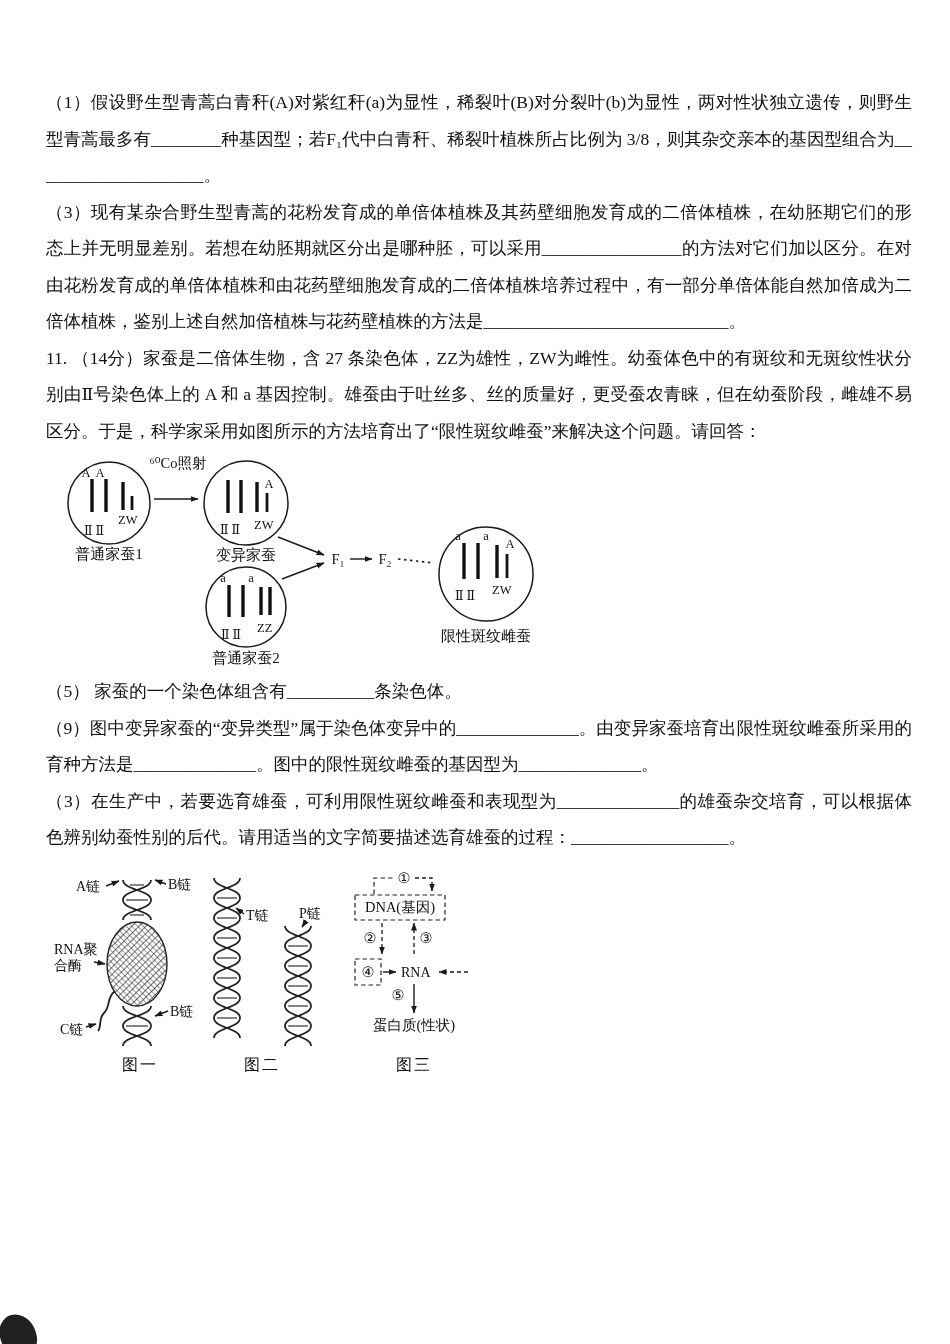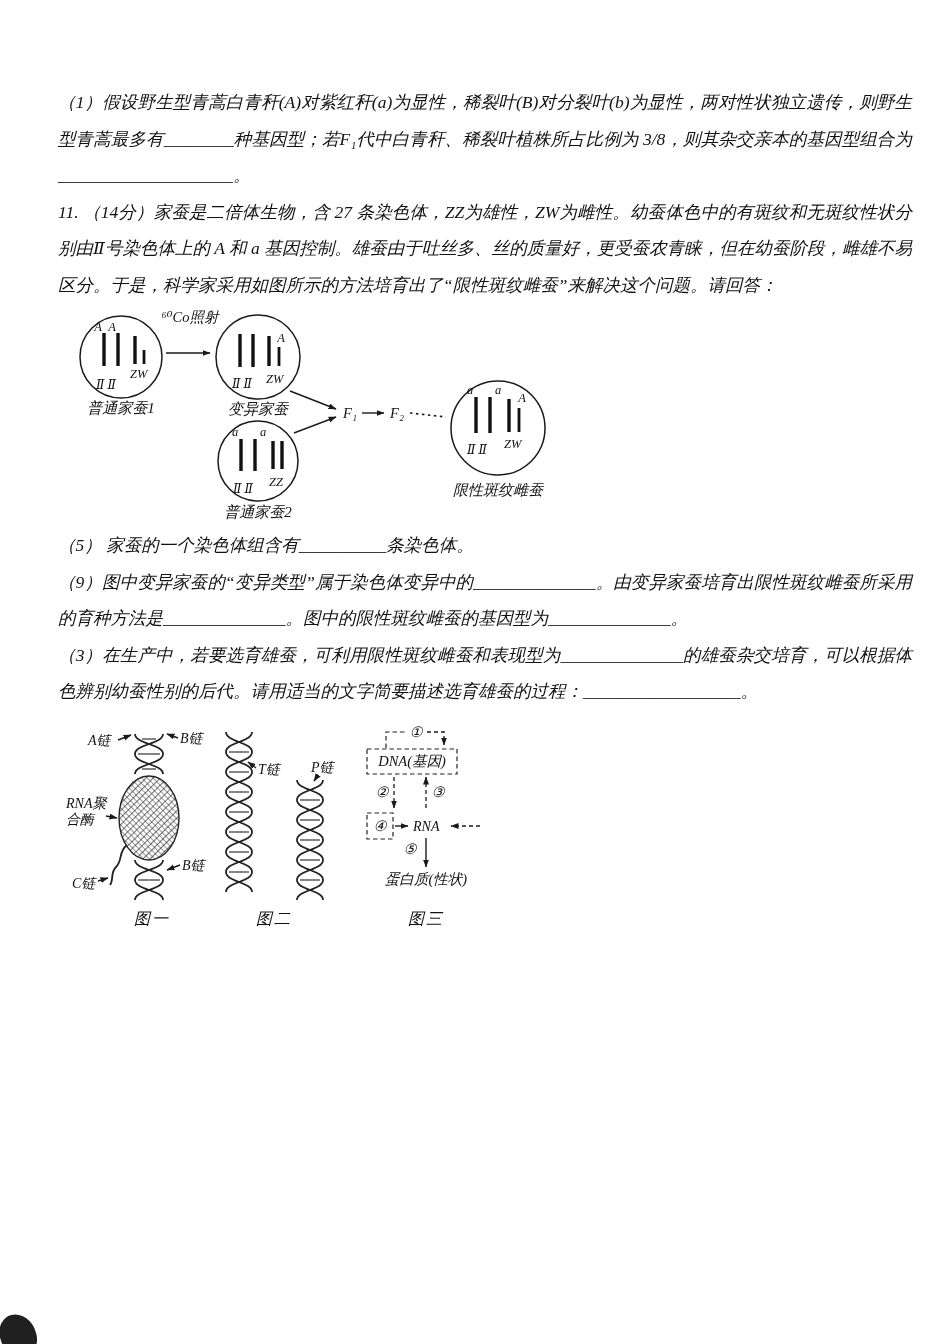--- a/index.html
+++ b/index.html
@@ -1,18 +1,18 @@
 <!DOCTYPE html>
 <html><head>
 <meta charset="utf-8">
 <style>
   * { margin:0; padding:0; box-sizing:border-box; }
   html,body { width:950px; height:1344px; }
   body { background:#ffffff; color:#111; font-family:"Liberation Serif","DejaVu Serif",serif; position:relative; overflow:hidden; }
-  .content { padding:84px 38px 0 58px;font-style:italic; }
+  .content { padding:84px 38px 0 46px; }
   p.t { font-size:17.5px; line-height:36.5px; text-align:justify; word-break:break-all; }
   svg { display:block; }
   .diag1 { margin:6px 0 2px 8px; }
   .diag2 { margin:8px 0 0 6px; }
   svg .membrane { fill:none; stroke:#1a1a1a; stroke-width:1.5; }
   svg .rod { stroke:#111; stroke-width:3.4; fill:none; }
   svg .rodthin { stroke:#111; stroke-width:2.8; fill:none; }
   svg text { fill:#111; font-family:"Liberation Serif","DejaVu Serif",serif; }
   svg .g  { font-size:12.5px; text-anchor:middle; }
   svg .gs { font-size:12.5px; text-anchor:start; }
@@ -27,20 +27,21 @@
   svg .strand { stroke:#222; stroke-width:1.8; fill:none; }
   svg .rung   { stroke:#222; stroke-width:1.1; }
   .corner-artifact { position:absolute; left:0; bottom:-12px; width:36px; height:42px; background:#202020; border-radius:45% 55% 40% 50%; transform:rotate(-14deg); }
 </style>
 </head>
 <body>
 
 <div class="content">
 
   <p class="t">（1）假设野生型青蒿白青秆(A)对紫红秆(a)为显性，稀裂叶(B)对分裂叶(b)为显性，两对性状独立遗传，则野生型青蒿最多有________种基因型；若F₁代中白青秆、稀裂叶植株所占比例为 3/8，则其杂交亲本的基因型组合为____________________。</p>
+  <p class="t">（3）现有某杂合野生型青蒿的花粉发育成的单倍体植株及其药壁细胞发育成的二倍体植株，在幼胚期它们的形态上并无明显差别。若想在幼胚期就区分出是哪种胚，可以采用________________的方法对它们加以区分。在对由花粉发育成的单倍体植株和由花药壁细胞发育成的二倍体植株培养过程中，有一部分单倍体能自然加倍成为二倍体植株，鉴别上述自然加倍植株与花药壁植株的方法是____________________________。</p>
   <p class="t">11. （14分）家蚕是二倍体生物，含 27 条染色体，ZZ为雄性，ZW为雌性。幼蚕体色中的有斑纹和无斑纹性状分别由Ⅱ号染色体上的 A 和 a 基因控制。雄蚕由于吐丝多、丝的质量好，更受蚕农青睐，但在幼蚕阶段，雌雄不易区分。于是，科学家采用如图所示的方法培育出了“限性斑纹雌蚕”来解决这个问题。请回答：</p>
 
   <svg class="diag1" width="520" height="216" viewBox="0 0 520 216">
     <defs>
       <marker id="arrhead" markerWidth="9" markerHeight="8" refX="7.5" refY="3" orient="auto" markerUnits="userSpaceOnUse">
         <path d="M0,0 L8,3 L0,6 Z" fill="#1a1a1a"></path>
       </marker>
     </defs>
 
     <g>

